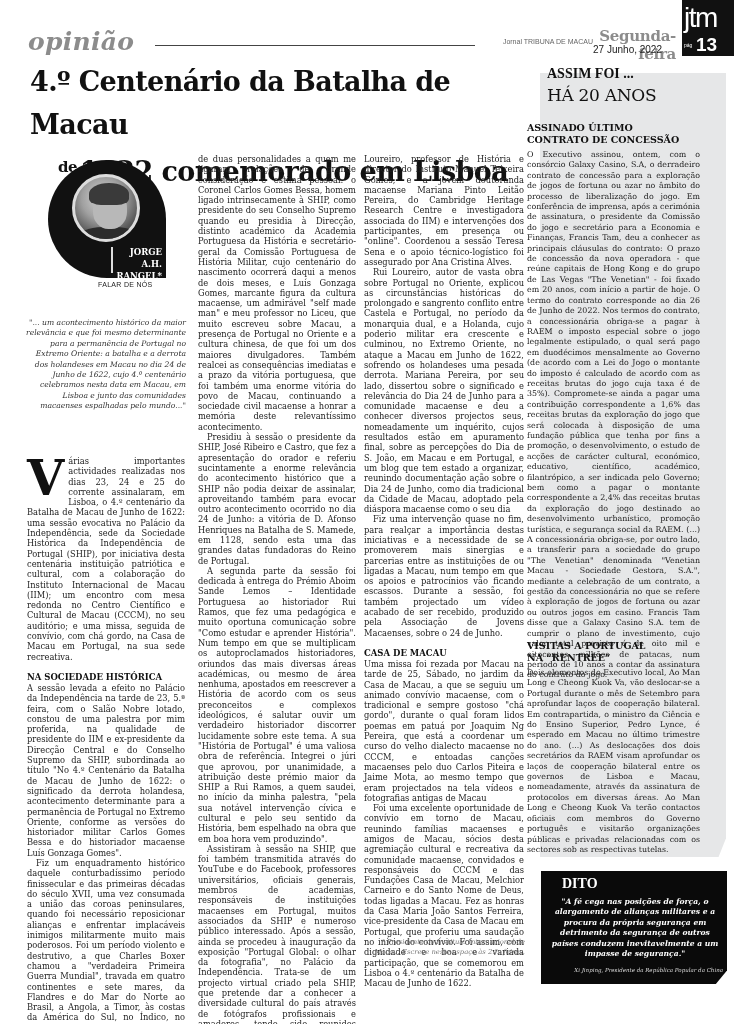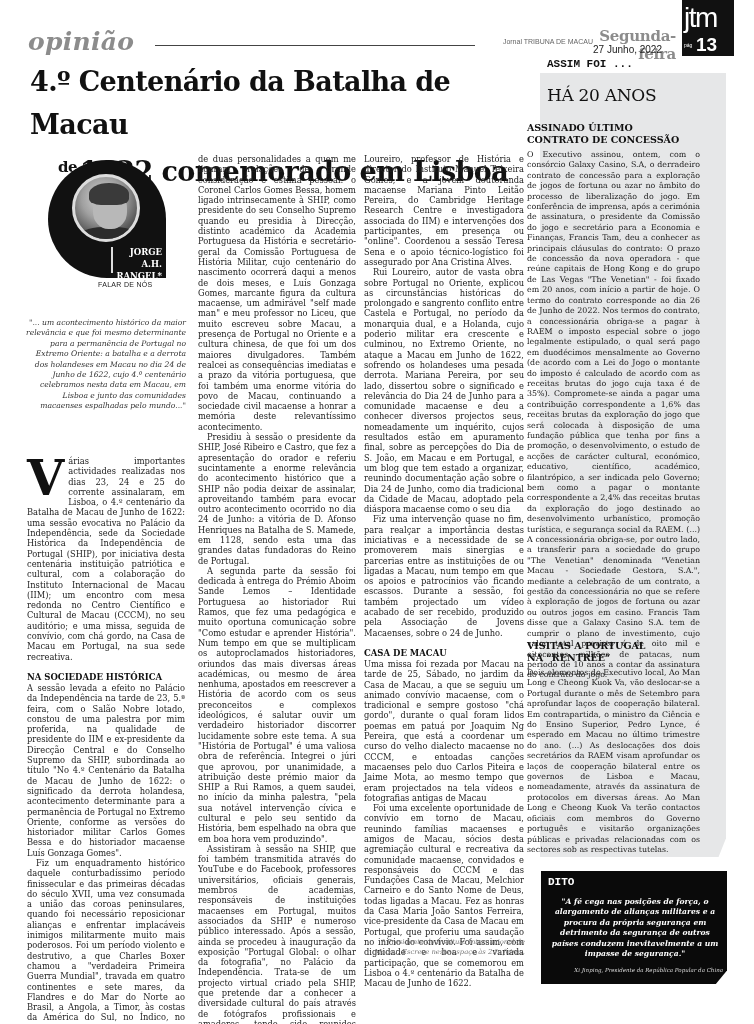--- a/index.html
+++ b/index.html
@@ -38,29 +38,29 @@
   .col p.ind { text-indent: 9px; }
   .col h4 { font-family: "DejaVu Serif", serif; font-weight: bold; font-size: 8.5px; line-height: 11px; margin-top: 10px; color: #111; }
   .col1 { left: 27px; top: 456px; width: 158px; }
   .col2 { left: 198px; top: 154px; width: 158px; }
   .col3 { left: 364px; top: 154px; width: 160px; }
   .dropcap { float: left; font-family: "DejaVu Serif", serif; font-weight: bold; font-size: 48px; line-height: 40px; margin: 2px 4px 0 0; color: #111; }
 
   .footnote { position: absolute; left: 370px; top: 937px; width: 155px; text-align: right; font-family: "DejaVu Serif", serif; font-style: italic; font-size: 6.8px; line-height: 10px; color: #777; }
 
   .sidebar { position: absolute; left: 540px; top: 73px; width: 186px; height: 784px; background: #e6e7e8; clip-path: polygon(0 0, 100% 0, 100% 97.6%, 96% 100%, 0 100%); }
-  .sb-kicker { position: absolute; left: 547px; top: 58px; font-family: Liberation Mono, monospace; font-weight: bold; font-size: 11px; color: #111; }
+  .sb-kicker { position: absolute; left: 547px; top: 66px; font-family: Liberation Serif, serif; font-weight: bold; font-size: 14px; color: #111; }
   .sb-title { position: absolute; left: 547px; top: 85px; font-family: "DejaVu Serif", serif; font-weight: normal; font-size: 17px; color: #111; letter-spacing: -0.3px; }
   .sb-body { position: absolute; left: 527px; width: 173px; font-family: "DejaVu Serif", serif; font-size: 7.9px; line-height: 10.4px; color: #222; text-align: justify; }
   .sb-body h3 { font-family: "DejaVu Serif", serif; font-weight: bold; font-size: 9.5px; line-height: 12px; color: #111; margin-bottom: 4px; }
   .sb-a { top: 122px; }
   .sb-b { top: 640px; }
 
   .dito { position: absolute; left: 541px; top: 871px; width: 186px; height: 113px; background: #0a0a0a; color: #fff; clip-path: polygon(0 0, 100% 0, 100% 88%, 94% 100%, 0 100%); }
-  .dito-title { position: absolute; left: 7px; top: 5px; font-family: Liberation Mono, monospace; font-weight: bold; font-size: 11px; }
+  .dito-title { position: absolute; left: 21px; top: 5px; font-family: Liberation Serif, serif; font-weight: bold; font-size: 14px; }
   .dito-quote { position: absolute; left: 8px; top: 26px; width: 172px; text-align: center; font-family: "DejaVu Serif", serif; font-style: italic; font-weight: bold; font-size: 7.6px; line-height: 10.4px; }
   .dito-src { position: absolute; left: 10px; top: 96px; width: 172px; text-align: right; font-family: "DejaVu Serif", serif; font-style: italic; font-size: 5.5px; color: #ddd; }
 </style>
 </head>
 <body>
 
 <div class="section-label">opinião</div>
 <div class="header-rule"></div>
 <div class="paper-name">Jornal TRIBUNA DE MACAU</div>
 <div class="weekday">Segunda-feira</div>

